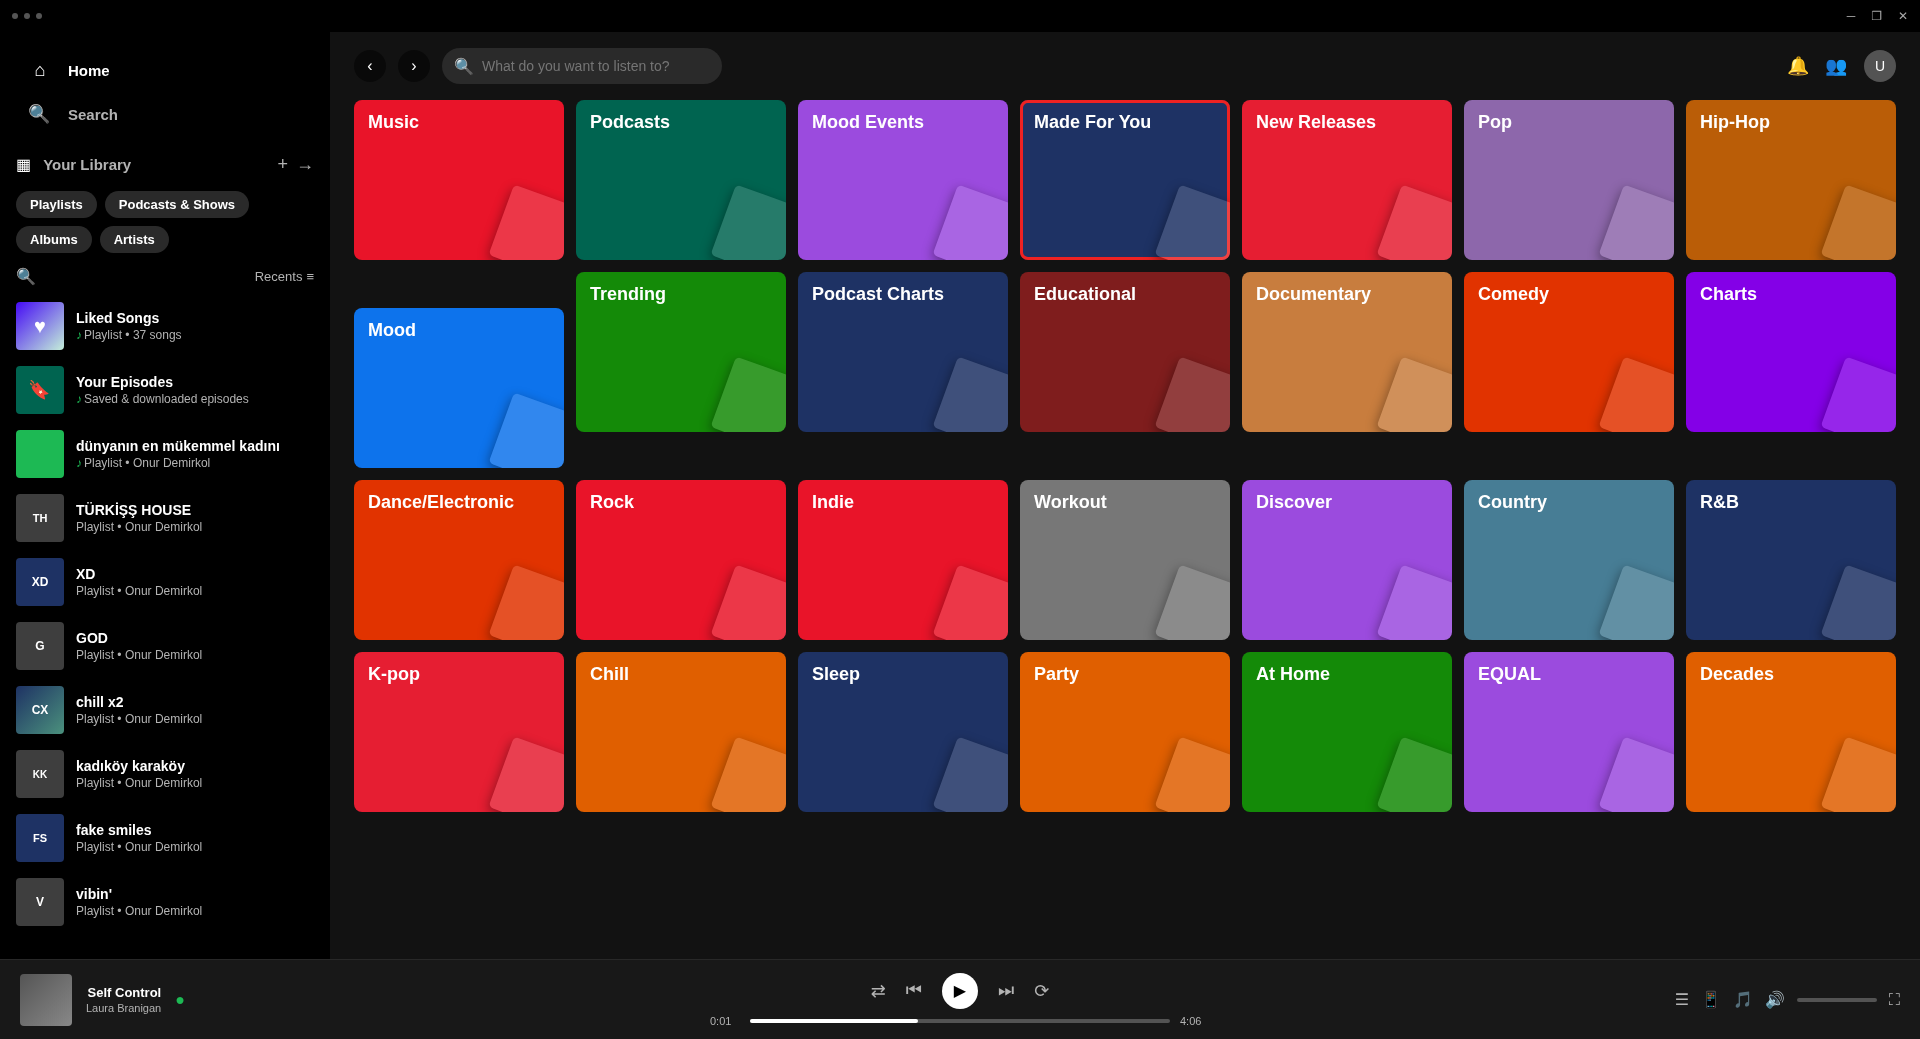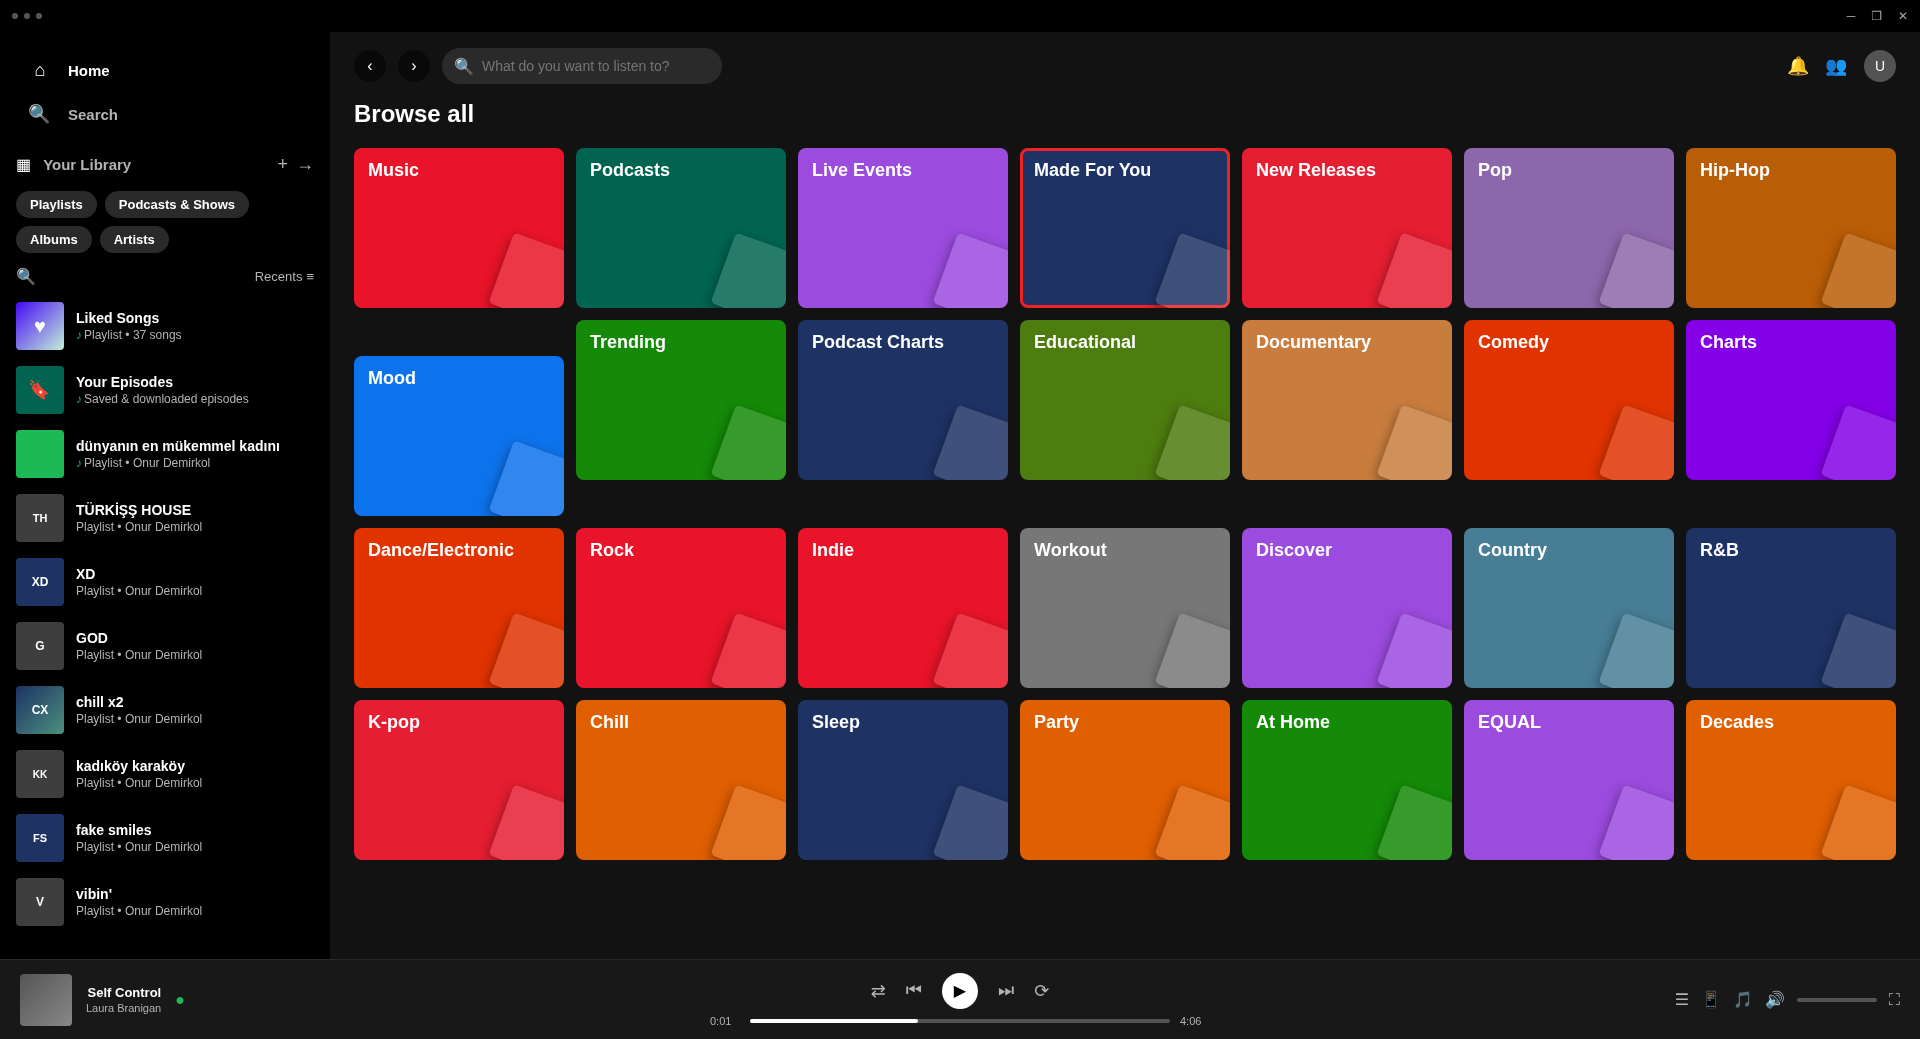--- a/index.html
+++ b/index.html
@@ -355,21 +355,21 @@
     .gc-music { background: #e91429; }
     .gc-podcasts { background: #006450; }
     .gc-live { background: #9b4bde; }
     .gc-madeforyou { background: #1e3264; }
     .gc-newreleases { background: #e61e32; }
     .gc-pop { background: #8d67ab; }
     .gc-hiphop { background: #ba5d07; }
     .gc-mood { background: #0d73ec; margin-top: 36px; }
     .gc-trending { background: #148a08; }
     .gc-podcastcharts { background: #1e3264; }
-    .gc-educational { background: #4d7c0f; text-align: center; }
+    .gc-educational { background: #7f1d1d; text-align: center; }
     .gc-documentary { background: #c87d3e; }
     .gc-comedy { background: #e13300; }
     .gc-charts { background: #8400e7; }
     .gc-danceelectro { background: #e13300; }
     .gc-rock { background: #e91429; }
     .gc-indie { background: #e91429; }
     .gc-workout { background: #777; }
     .gc-discover { background: #9b4bde; }
     .gc-country { background: #477d95; padding-left: 19px; }
     .gc-rnb { background: #1e3264; }
@@ -528,32 +528,31 @@
         </div>
       </div>
       <div class="topbar-right">
         <button class="topbar-icon-btn">🔔</button>
         <button class="topbar-icon-btn">👥</button>
         <div class="avatar">U</div>
       </div>
     </div>
 
     <div class="content-area">
-      <div class="browse-title">Browse all</div>
       <div class="genre-grid" id="genre-grid">
           <div class="genre-card gc-music">
             <span class="genre-label">Music</span>
             <div style="position: absolute; bottom: -10px; right: -10px; width: 75px; height: 75px; transform: rotate(20deg); border-radius: 5px; background: rgba(255, 255, 255, 0.15); box-shadow: rgba(0, 0, 0, 0.4) 0px 4px 12px;"></div>
           </div>
           <div class="genre-card gc-podcasts">
             <span class="genre-label">Podcasts</span>
             <div style="position: absolute; bottom: -10px; right: -10px; width: 75px; height: 75px; transform: rotate(20deg); border-radius: 5px; background: rgba(255, 255, 255, 0.15); box-shadow: rgba(0, 0, 0, 0.4) 0px 4px 12px;"></div>
           </div>
           <div class="genre-card gc-live">
-            <span class="genre-label">Live Events</span>
+            <span class="genre-label">Mood Events</span>
             <div style="position: absolute; bottom: -10px; right: -10px; width: 75px; height: 75px; transform: rotate(20deg); border-radius: 5px; background: rgba(255, 255, 255, 0.15); box-shadow: rgba(0, 0, 0, 0.4) 0px 4px 12px;"></div>
           </div>
           <div class="genre-card gc-madeforyou selected-ring">
             <span class="genre-label">Made For You</span>
             <div style="position: absolute; bottom: -10px; right: -10px; width: 75px; height: 75px; transform: rotate(20deg); border-radius: 5px; background: rgba(255, 255, 255, 0.15); box-shadow: rgba(0, 0, 0, 0.4) 0px 4px 12px;"></div>
           </div>
           <div class="genre-card gc-newreleases">
             <span class="genre-label">New Releases</span>
             <div style="position: absolute; bottom: -10px; right: -10px; width: 75px; height: 75px; transform: rotate(20deg); border-radius: 5px; background: rgba(255, 255, 255, 0.15); box-shadow: rgba(0, 0, 0, 0.4) 0px 4px 12px;"></div>
           </div>

